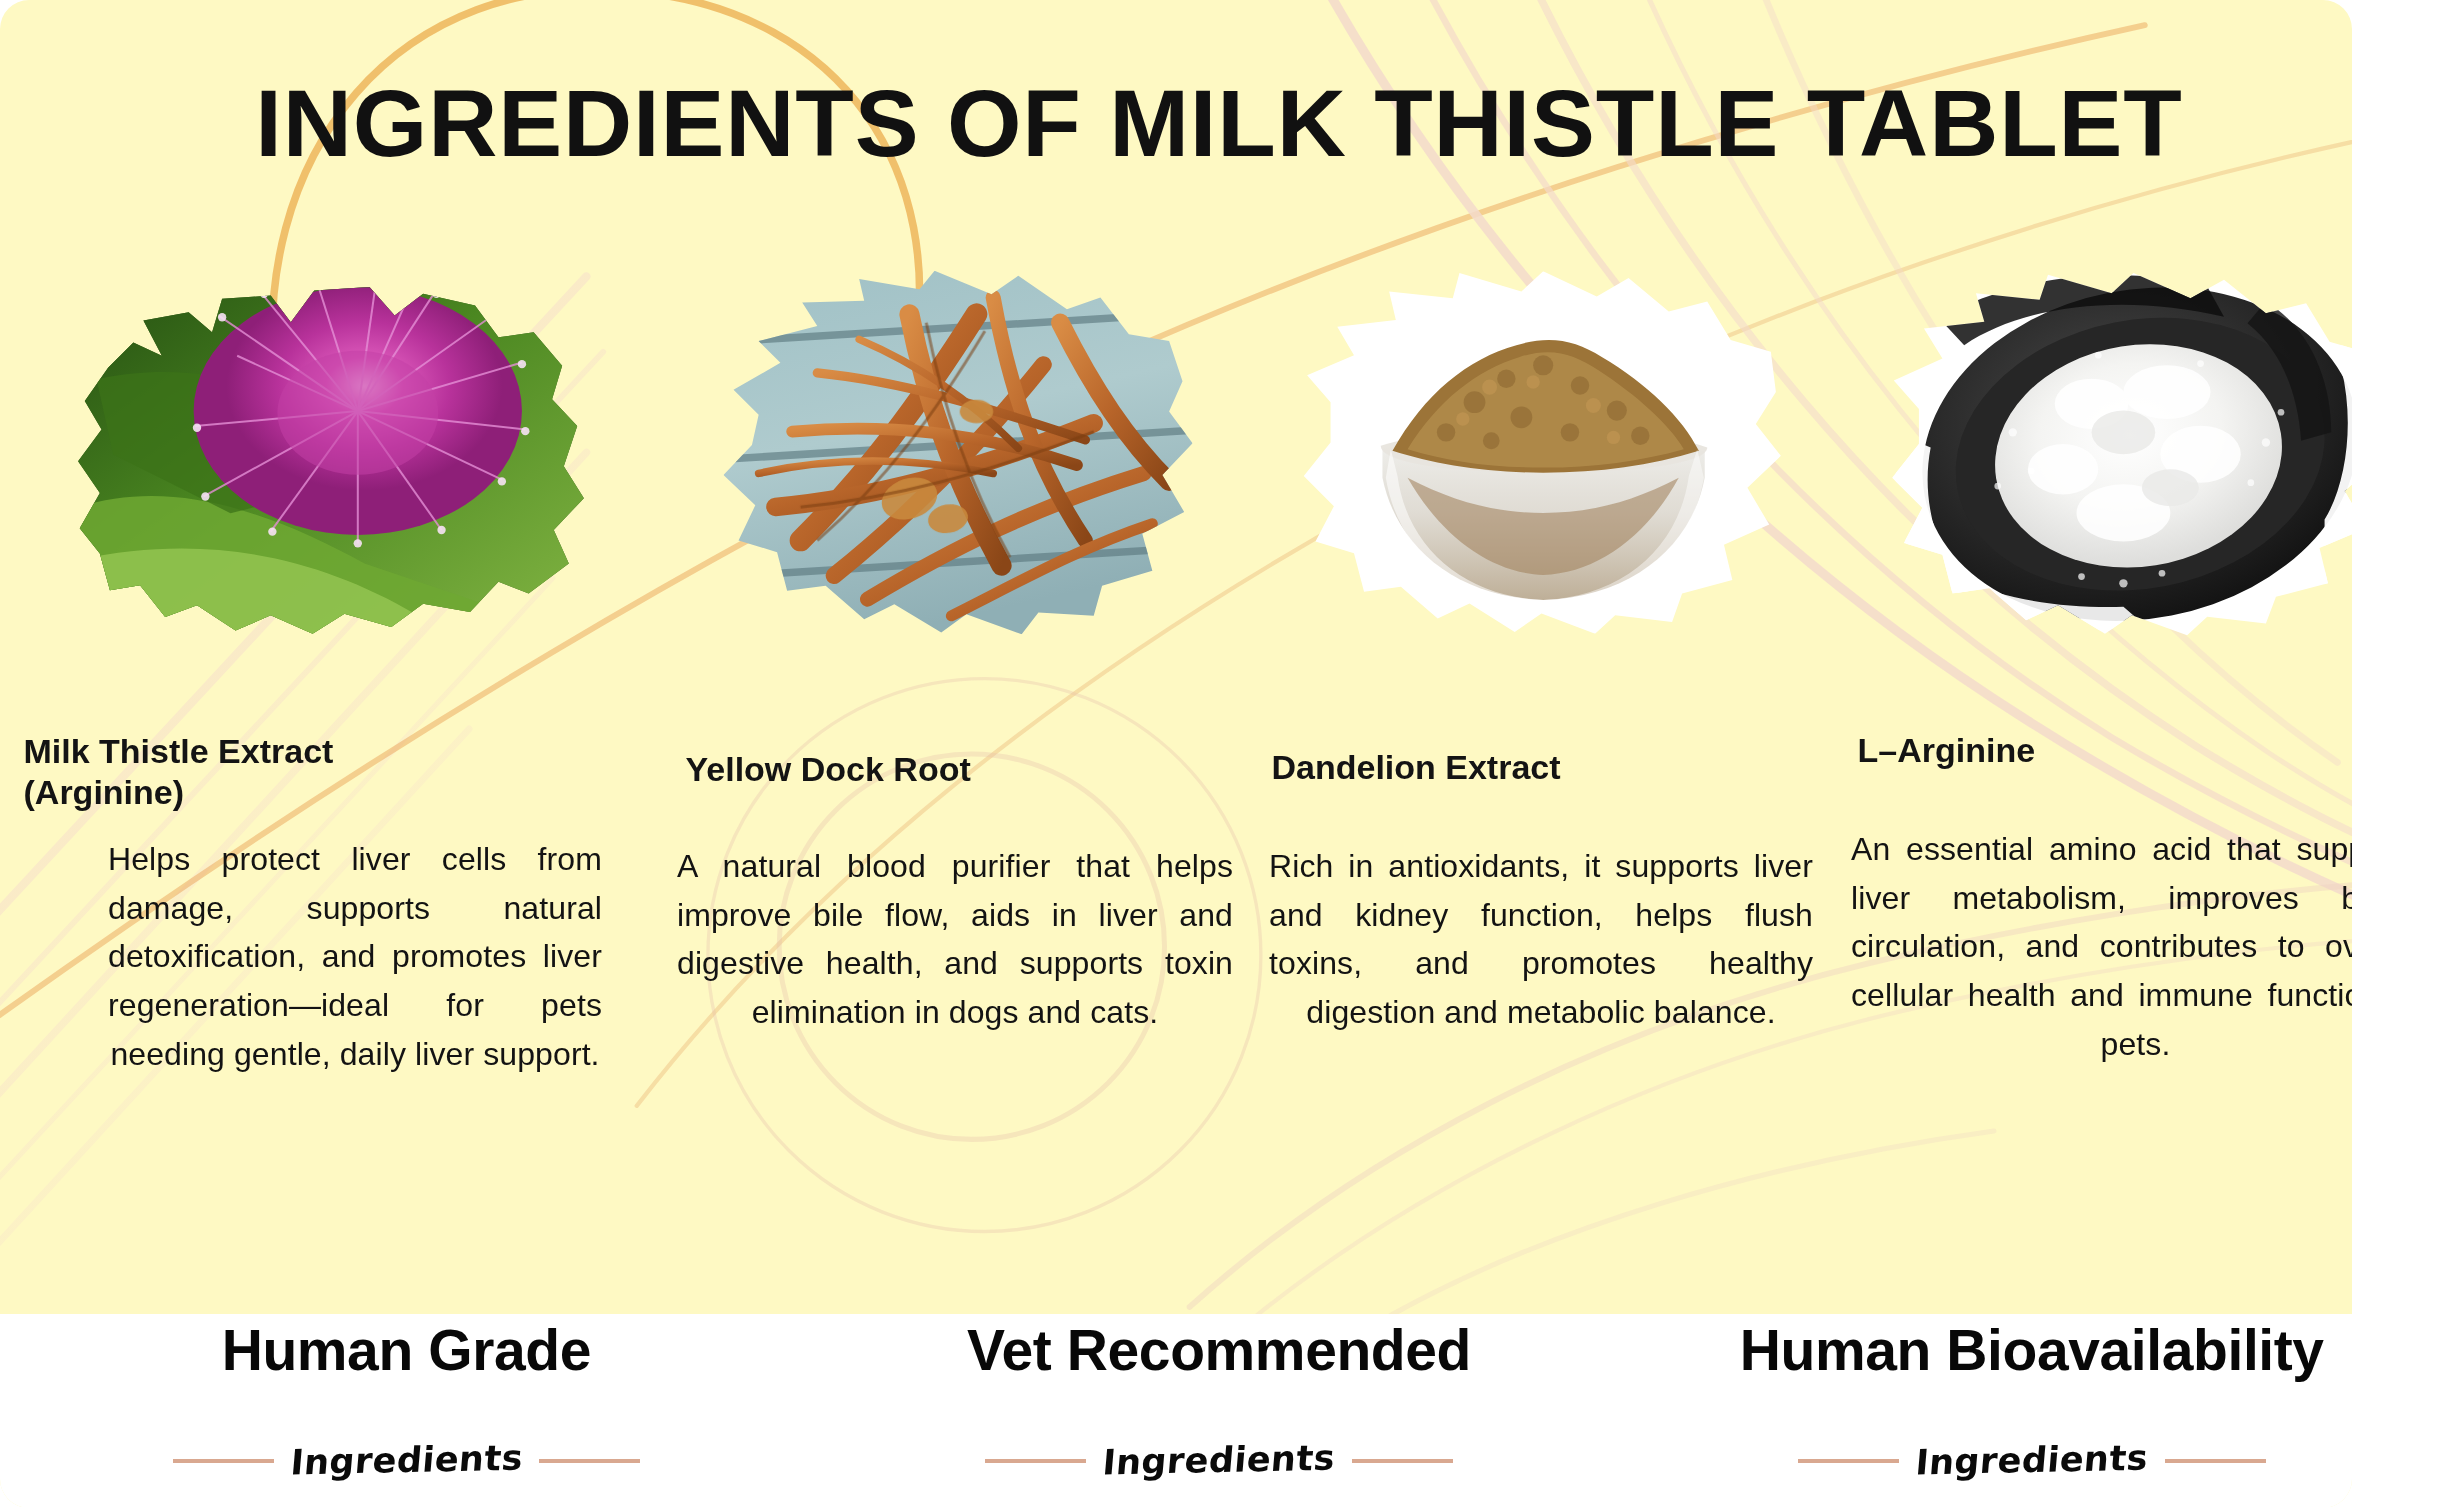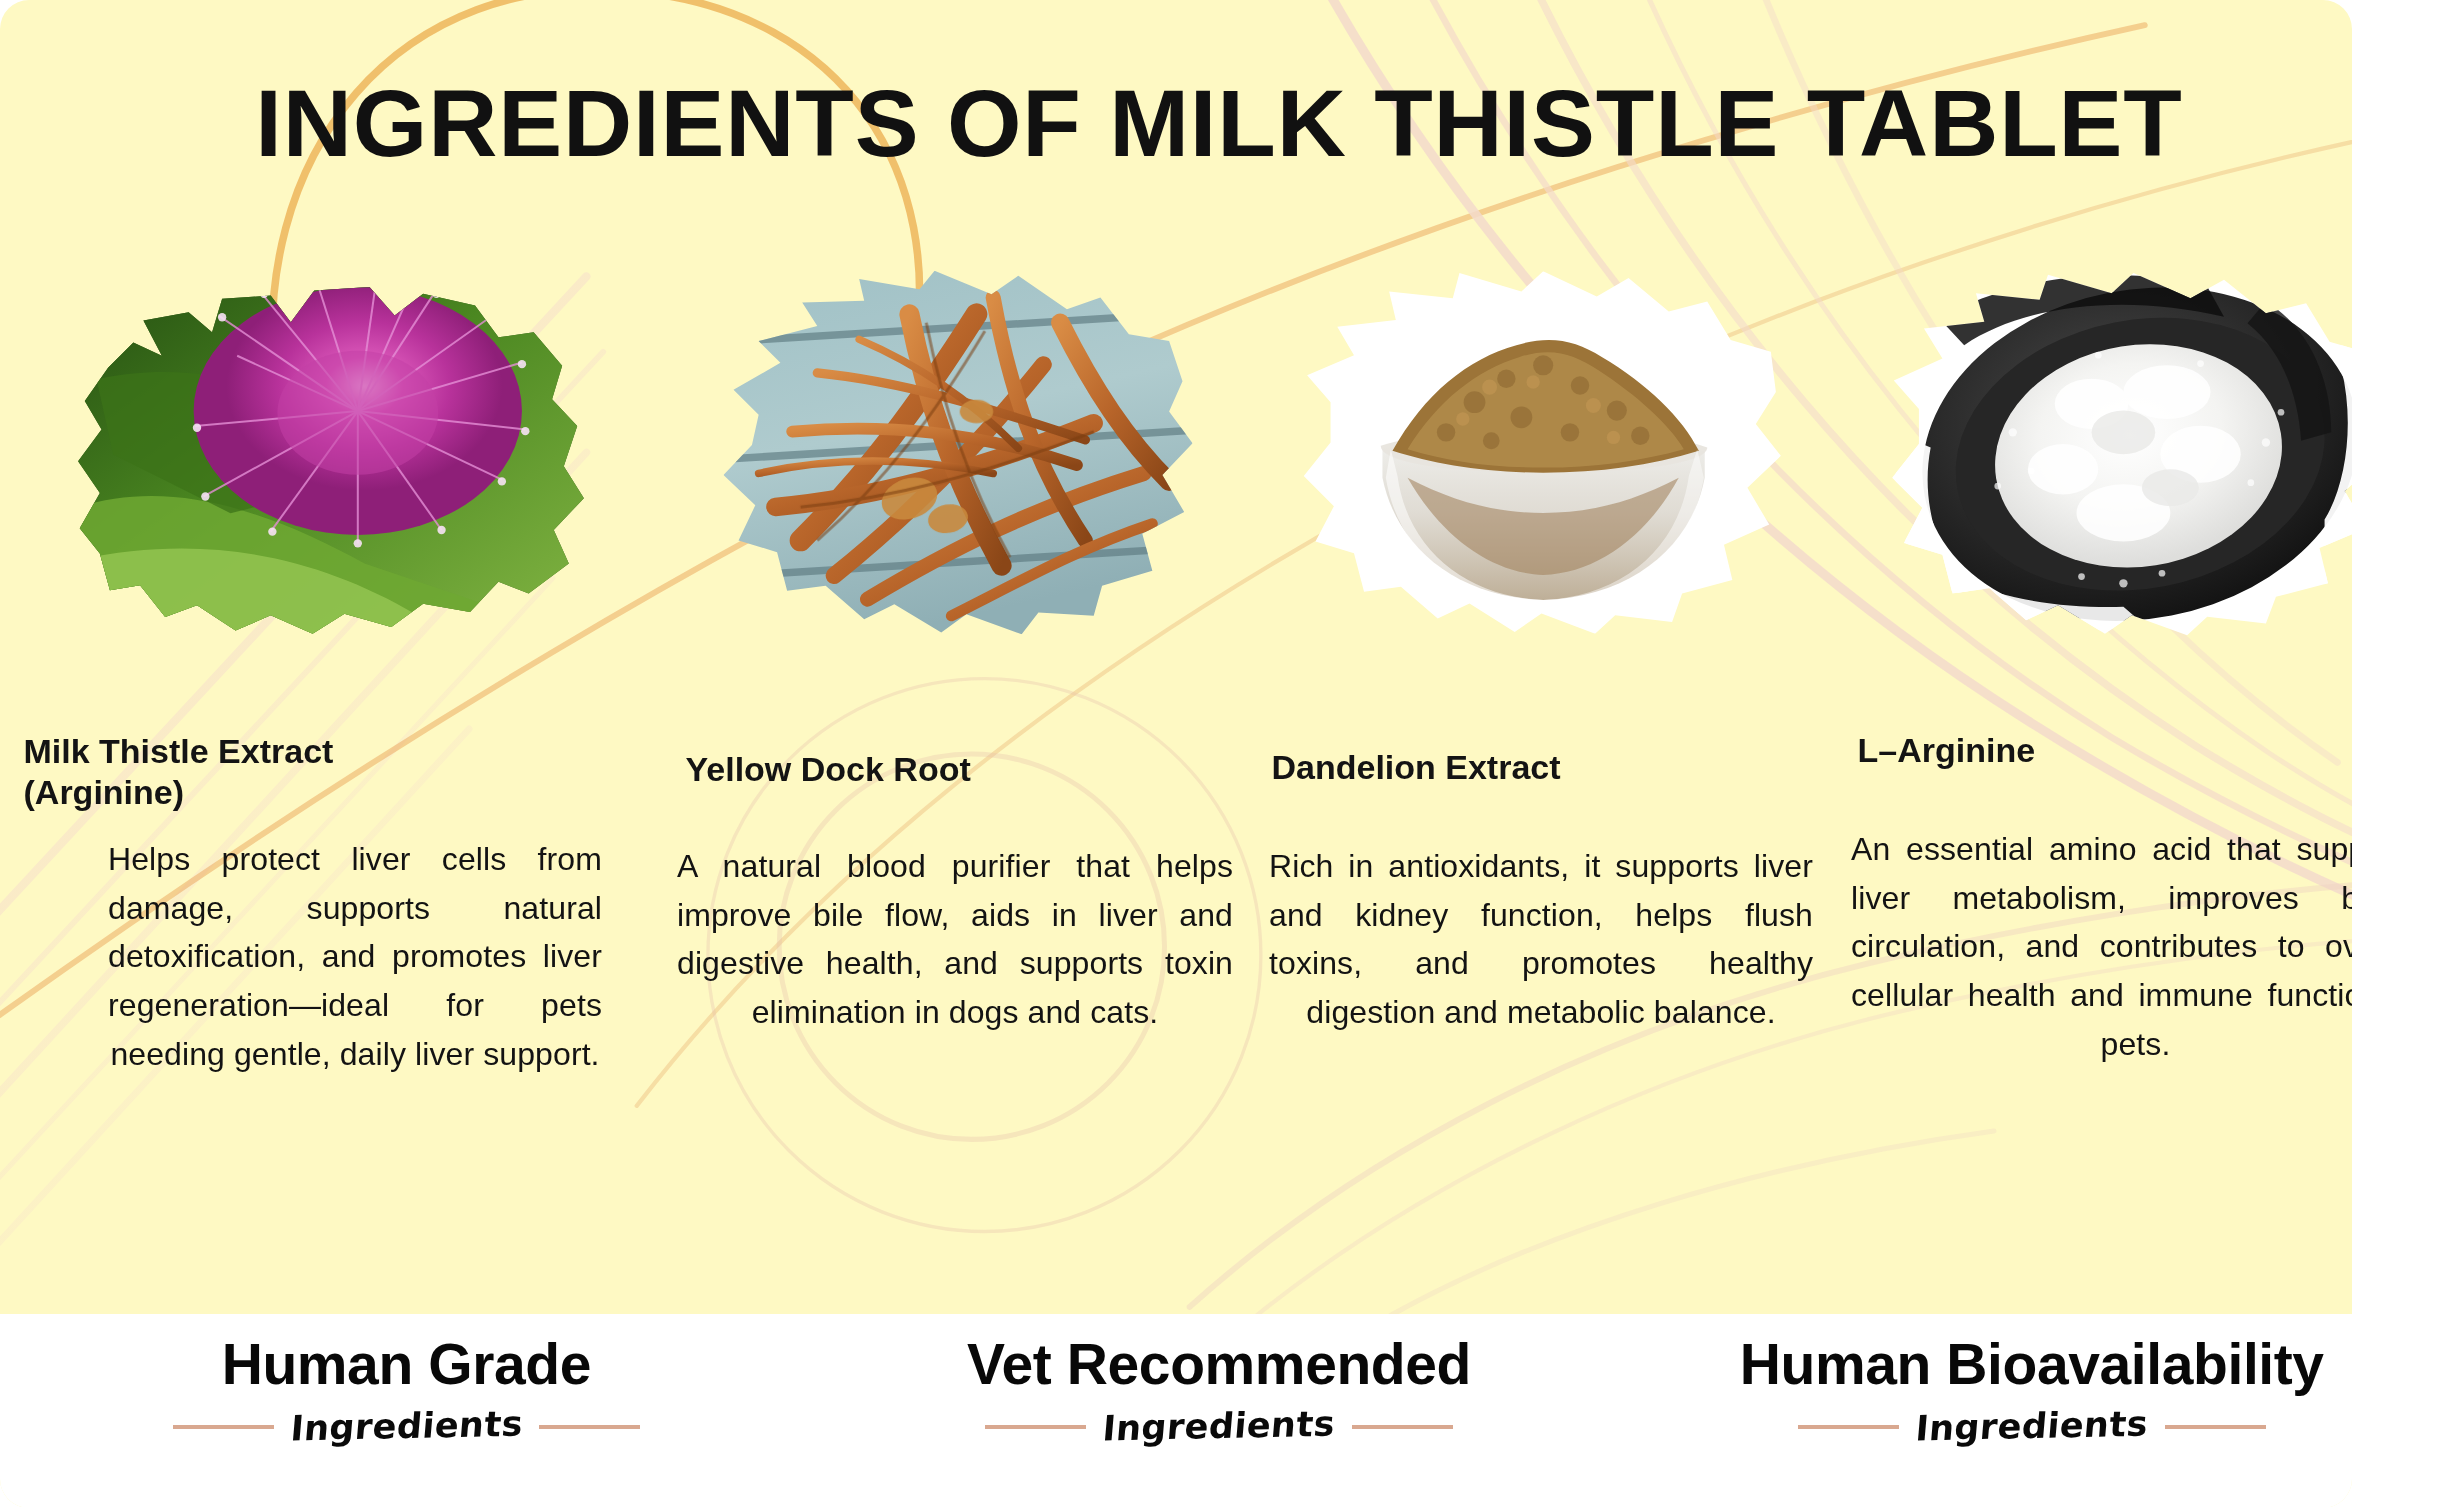--- a/index.html
+++ b/index.html
@@ -131,21 +131,22 @@
     background: #ffffff;
     display: flex;
     flex-direction: row;
   }
   .footer-item {
     flex: 1 1 0;
     display: flex;
     flex-direction: column;
     align-items: center;
     justify-content: flex-start;
-    padding-top: 20px;
+    padding-top: 6px;
+    gap: 48px;
   }
   .footer-head {
     font-family: "Liberation Sans Narrow", "Liberation Sans", sans-serif;
     font-weight: 700;
     font-size: 57px;
     line-height: 1.06;
     color: #080808;
     letter-spacing: -0.4px;
     white-space: nowrap;
   }

